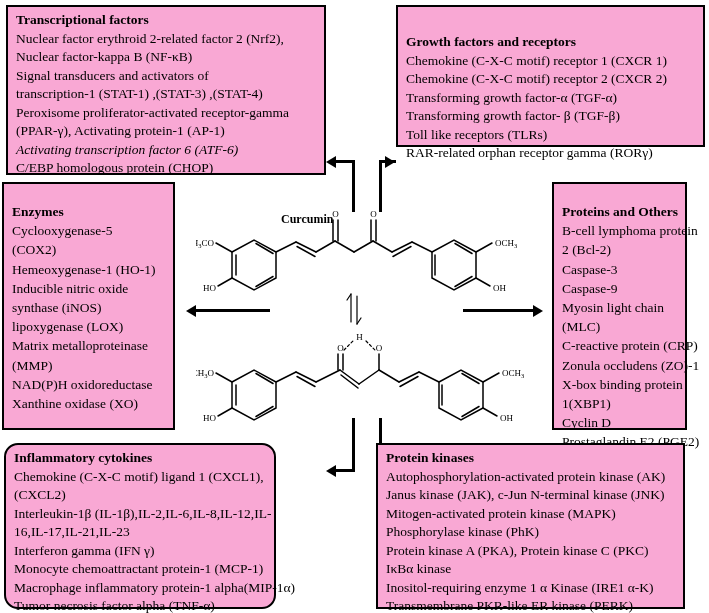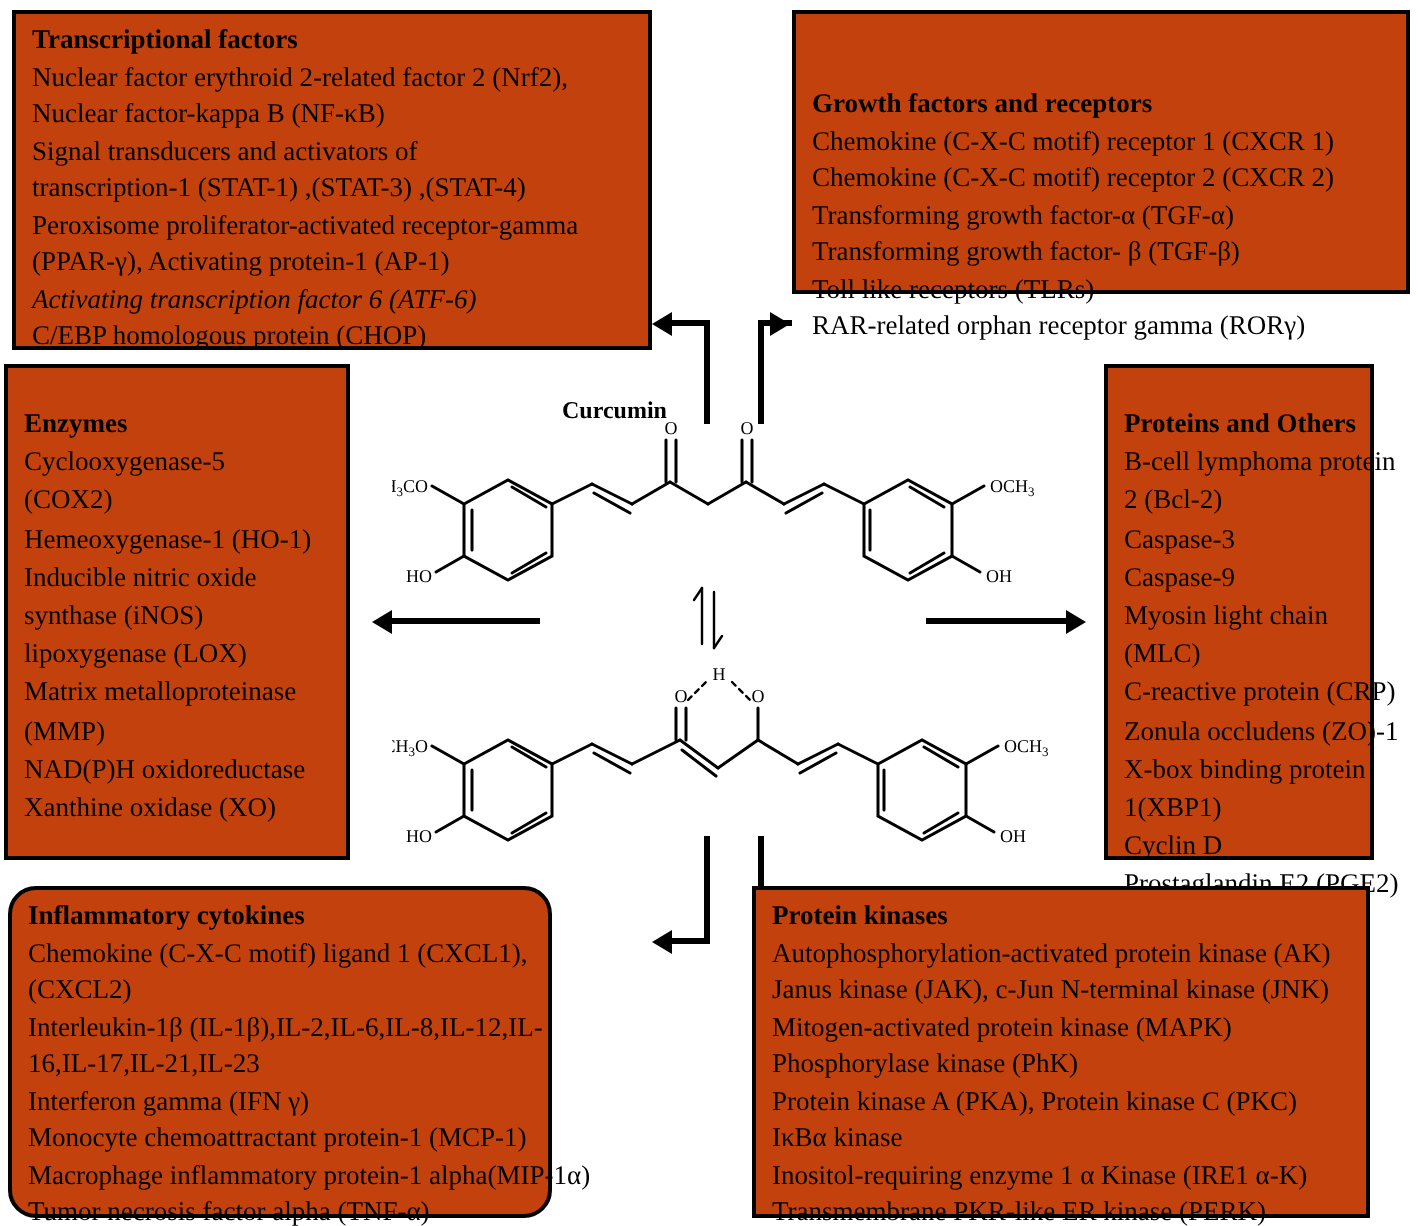--- a/index.html
+++ b/index.html
@@ -12,21 +12,21 @@
     width: 709px;
     height: 613px;
     background: #ffffff;
     font-family: "Liberation Serif", "DejaVu Serif", serif;
     color: #000000;
     overflow: hidden;
   }
   .box {
     position: absolute;
     border: 2px solid #000000;
-    background: #c2410c;
+    background: #f9a8d4;
     box-sizing: border-box;
     padding: 4px 6px 4px 8px;
     z-index: 5;
   }
   .box .title {
     font-weight: bold;
     font-size: 13.5px;
     line-height: 18.5px;
     white-space: nowrap;
   }
@@ -71,21 +71,21 @@
     left: 196px;
     top: 196px;
     width: 345px;
     height: 240px;
     z-index: 2;
   }
   #structure svg { display: block; }
   .curcumin-label {
     position: absolute;
     left: 281px;
-    top: 198px;
+    top: 212px;
     font-size: 12px;
     font-weight: bold;
     z-index: 6;
     white-space: nowrap;
     font-family: "Liberation Serif", "DejaVu Serif", serif;
   }
 </style>
 </head>
 <body>
 
@@ -223,21 +223,21 @@
     <div class="line">Nuclear factor erythroid 2-related factor 2 (Nrf2),</div>
     <div class="line">Nuclear factor-kappa B (NF-κB)</div>
     <div class="line">Signal transducers and activators of</div>
     <div class="line">transcription-1 (STAT-1) ,(STAT-3) ,(STAT-4)</div>
     <div class="line">Peroxisome proliferator-activated receptor-gamma</div>
     <div class="line">(PPAR-γ), Activating protein-1 (AP-1)</div>
     <div class="line ital">Activating transcription factor 6 (ATF-6)</div>
     <div class="line">C/EBP homologous protein (CHOP)</div>
   </div>
 
-  <div class="box" style="left:396px; top:5px; width:309px; height:142px; padding-top:36px;">
+  <div class="box" style="left:396px; top:5px; width:309px; height:142px; padding-top:26px;">
     <div class="title">Growth factors and receptors</div>
     <div class="line">Chemokine (C-X-C motif) receptor 1 (CXCR 1)</div>
     <div class="line">Chemokine (C-X-C motif) receptor 2 (CXCR 2)</div>
     <div class="line">Transforming growth factor-α (TGF-α)</div>
     <div class="line">Transforming growth factor- β (TGF-β)</div>
     <div class="line">Toll like receptors (TLRs)</div>
     <div class="line">RAR-related orphan receptor gamma (RORγ)</div>
   </div>
 
   <div class="box side" style="left:2px; top:182px; width:173px; height:248px; padding-top:18px;">

